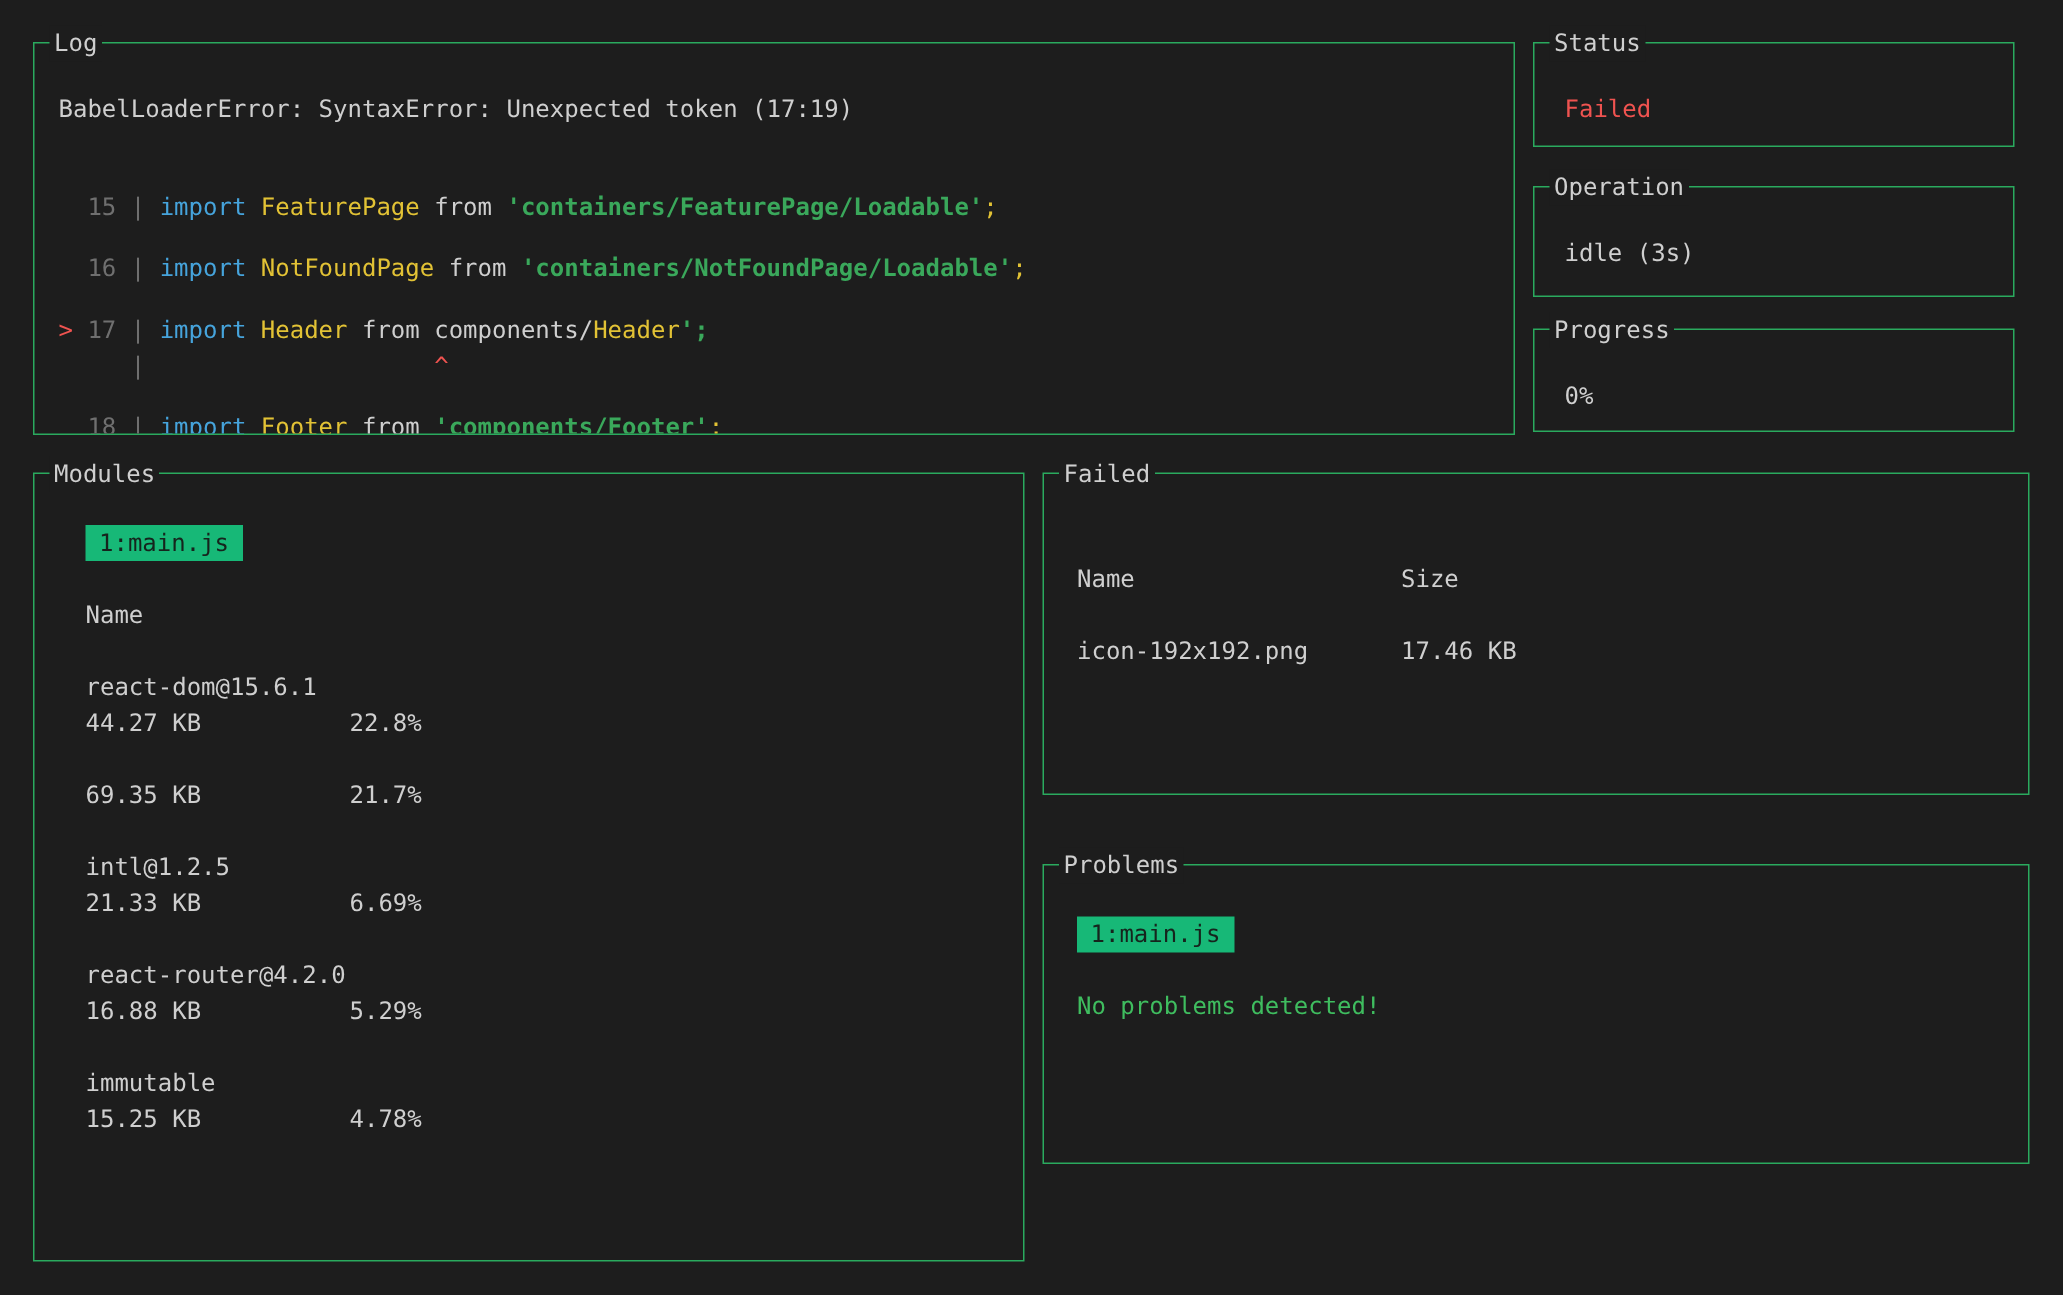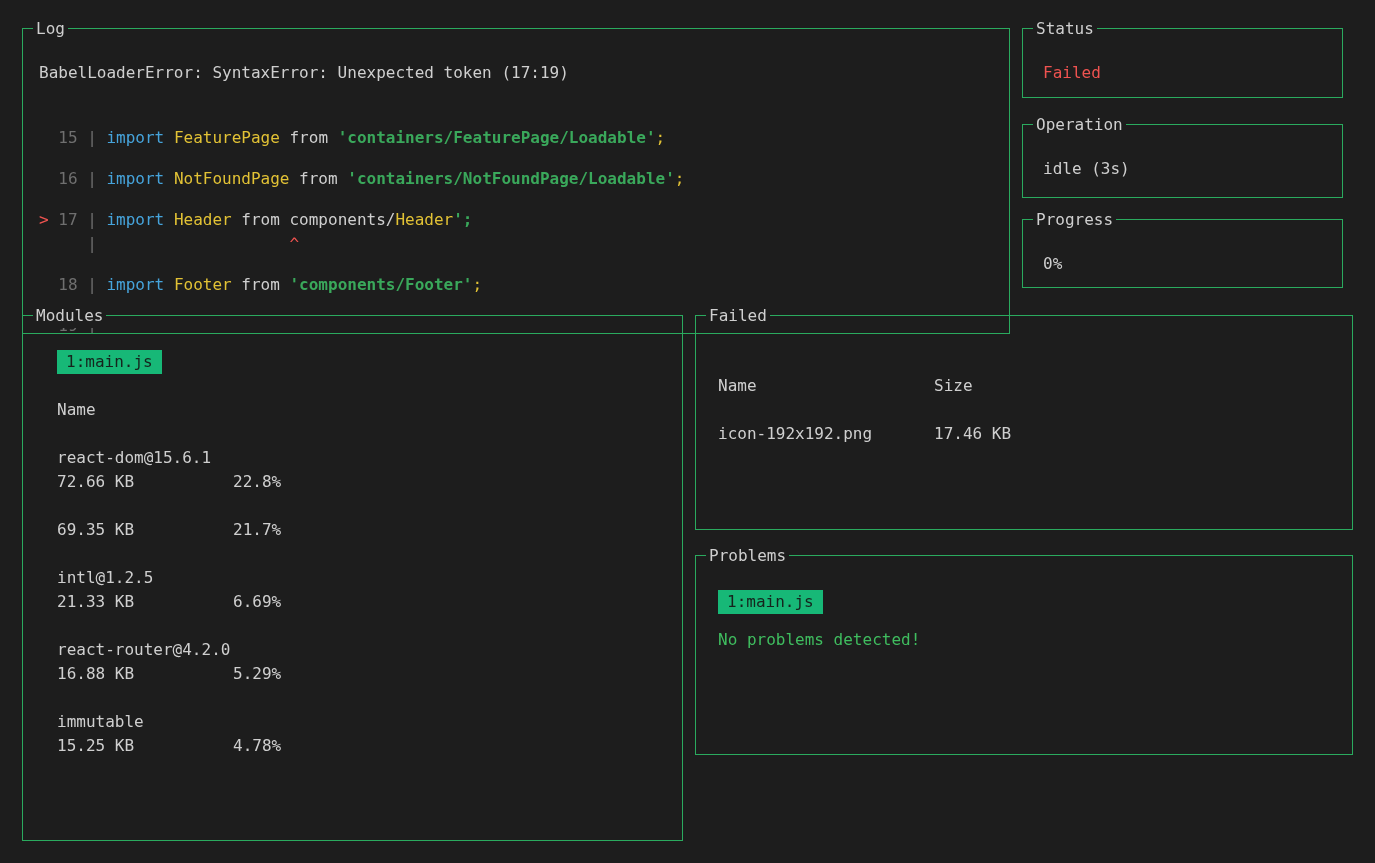--- a/index.html
+++ b/index.html
@@ -35,27 +35,27 @@
   .panel-title {
     position: absolute;
     top: -12px;
     left: 10px;
     background: var(--c-background);
     padding: 0 3px;
     color: var(--c-text);
     white-space: pre;
   }
   
-  #log       { left: 22px;   top: 28px;  width: 988px; height: 306px; }
+  #log       { left: 22px;   top: 28px;  width: 988px; height: 262px; }
   #status    { left: 1022px; top: 28px;  width: 321px; height: 70px;  }
   #operation { left: 1022px; top: 124px; width: 321px; height: 74px;  }
   #progress  { left: 1022px; top: 219px; width: 321px; height: 69px;  }
   #modules   { left: 22px;   top: 315px; width: 661px; height: 526px; padding-left: 12px; }
   #assets    { left: 695px;  top: 315px; width: 658px; height: 215px; }
-  #problems  { left: 695px;  top: 555px; width: 658px; height: 200px; }
+  #problems  { left: 695px;  top: 576px; width: 658px; height: 200px; }
 
   .log-body { padding: 32px 16px 0 16px; overflow: hidden; height: 100%; }
   .error-message { margin-bottom: 24px; white-space: pre; }
 
   .code-line { white-space: pre; }
   .cmark { display: inline-block; width: 2ch; color: var(--c-red); white-space: pre; }
   .clnum { display: inline-block; width: 2ch; text-align: right; color: var(--c-dim); white-space: pre; margin-top: 17px; }
   .cpipe { color: var(--c-dim); white-space: pre; }
   .tok { white-space: pre; }
   .tok-kw  { color: var(--c-blue); }
@@ -81,21 +81,21 @@
   .line2 { display: flex; }
   .col-a { display: inline-block; width: 176px; }
   .col-b { display: inline-block; width: 216px; }
   .mod-row { margin-bottom: 24px; }
 
   .assets-body { padding: 58px 0 0 22px; }
   .asset-header { margin-bottom: 24px; display: flex; }
   .asset-row { display: flex; }
 
   .problems-body { padding: 34px 0 0 22px; }
-  .problems-message { margin-top: 14px; color: var(--c-success); }
+  .problems-message { margin-top: 24px; color: var(--c-success); }
 </style>
 </head>
 <body>
 
 <div class="screen">
 
   <section class="panel" id="log">
     <span class="panel-title">Log</span>
     <div class="panel-body log-body">
       <div class="error-message">BabelLoaderError: SyntaxError: Unexpected token (17:19)</div>
@@ -135,21 +135,21 @@
     <span class="panel-title">Modules</span>
     <div class="panel-body modules-body">
       <span class="badge">1:main.js</span>
       <div class="mod-header">
         <div>Name</div>
       </div>
       <div class="mod-rows">
           <div class="mod-row">
             <div>react-dom@15.6.1</div>
             <div class="line2">
-              <span class="col-a">72.66 KB</span>
+              <span class="col-a">44.27 KB</span>
               <span>22.8%</span>
             </div>
           </div>
           <div class="mod-row">
             <div class="line2">
               <span class="col-a">69.35 KB</span>
               <span>21.7%</span>
             </div>
           </div>
           <div class="mod-row">

